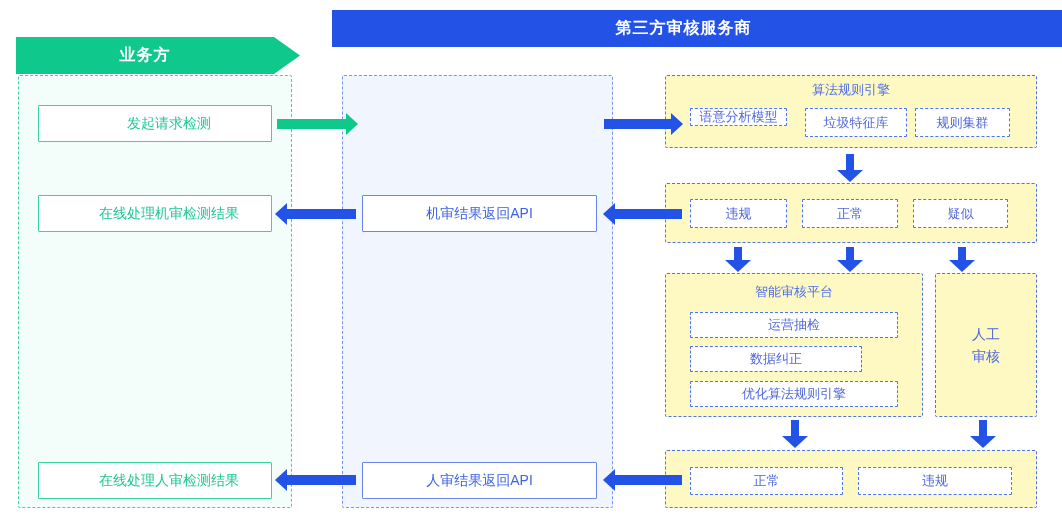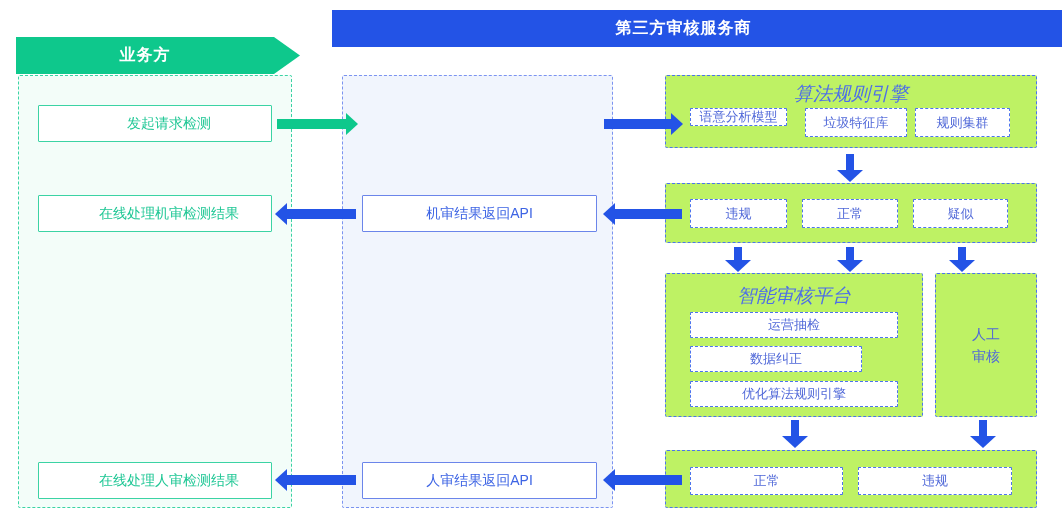--- a/index.html
+++ b/index.html
@@ -29,30 +29,30 @@
     display:flex; align-items:center; justify-content:center;
     padding-right:50px; font-size:16px; font-weight:bold; letter-spacing:1px;margin-left:48px;
   }
 
   
   .lane, .grp{ position:absolute; border-radius:2px; }
   .lane-business{ left:18px; top:75px; width:274px; height:433px;
     border:1px dashed #3bd3a4; background:#f3fdf9; }
   .lane-api{ left:342px; top:75px; width:271px; height:433px;
     border:1px dashed #7b93f0; background:#f1f5fd; }
-  .grp{ border:1px dashed #4d74ee; background:#bef264; }
+  .grp{ border:1px dashed #4d74ee; background:#fef9c3; }
   .grp-engine{ left:665px; top:75px; width:372px; height:73px; }
   .grp-machine-verdict{ left:665px; top:183px; width:372px; height:60px; }
   .grp-platform{ left:665px; top:273px; width:258px; height:144px; }
   .grp-manual{ left:935px; top:273px; width:102px; height:144px;
     display:flex; align-items:center; justify-content:center; }
   .grp-final{ left:665px; top:450px; width:372px; height:58px; }
 
   .grp-title{
-    position:absolute; text-align:center; color:#4d6ee8; font-size:19px;font-style:italic;
+    position:absolute; text-align:center; color:#4d6ee8; font-size:13px;
   }
   .title-engine{ left:665px; top:81px; width:372px; }
   .title-platform{ left:665px; top:283px; width:258px; }
   .manual-label{
     width:32px; text-align:center; color:#5068d8; font-size:14px;
     line-height:22px; word-break:break-all;
   }
 
   
   .box{

